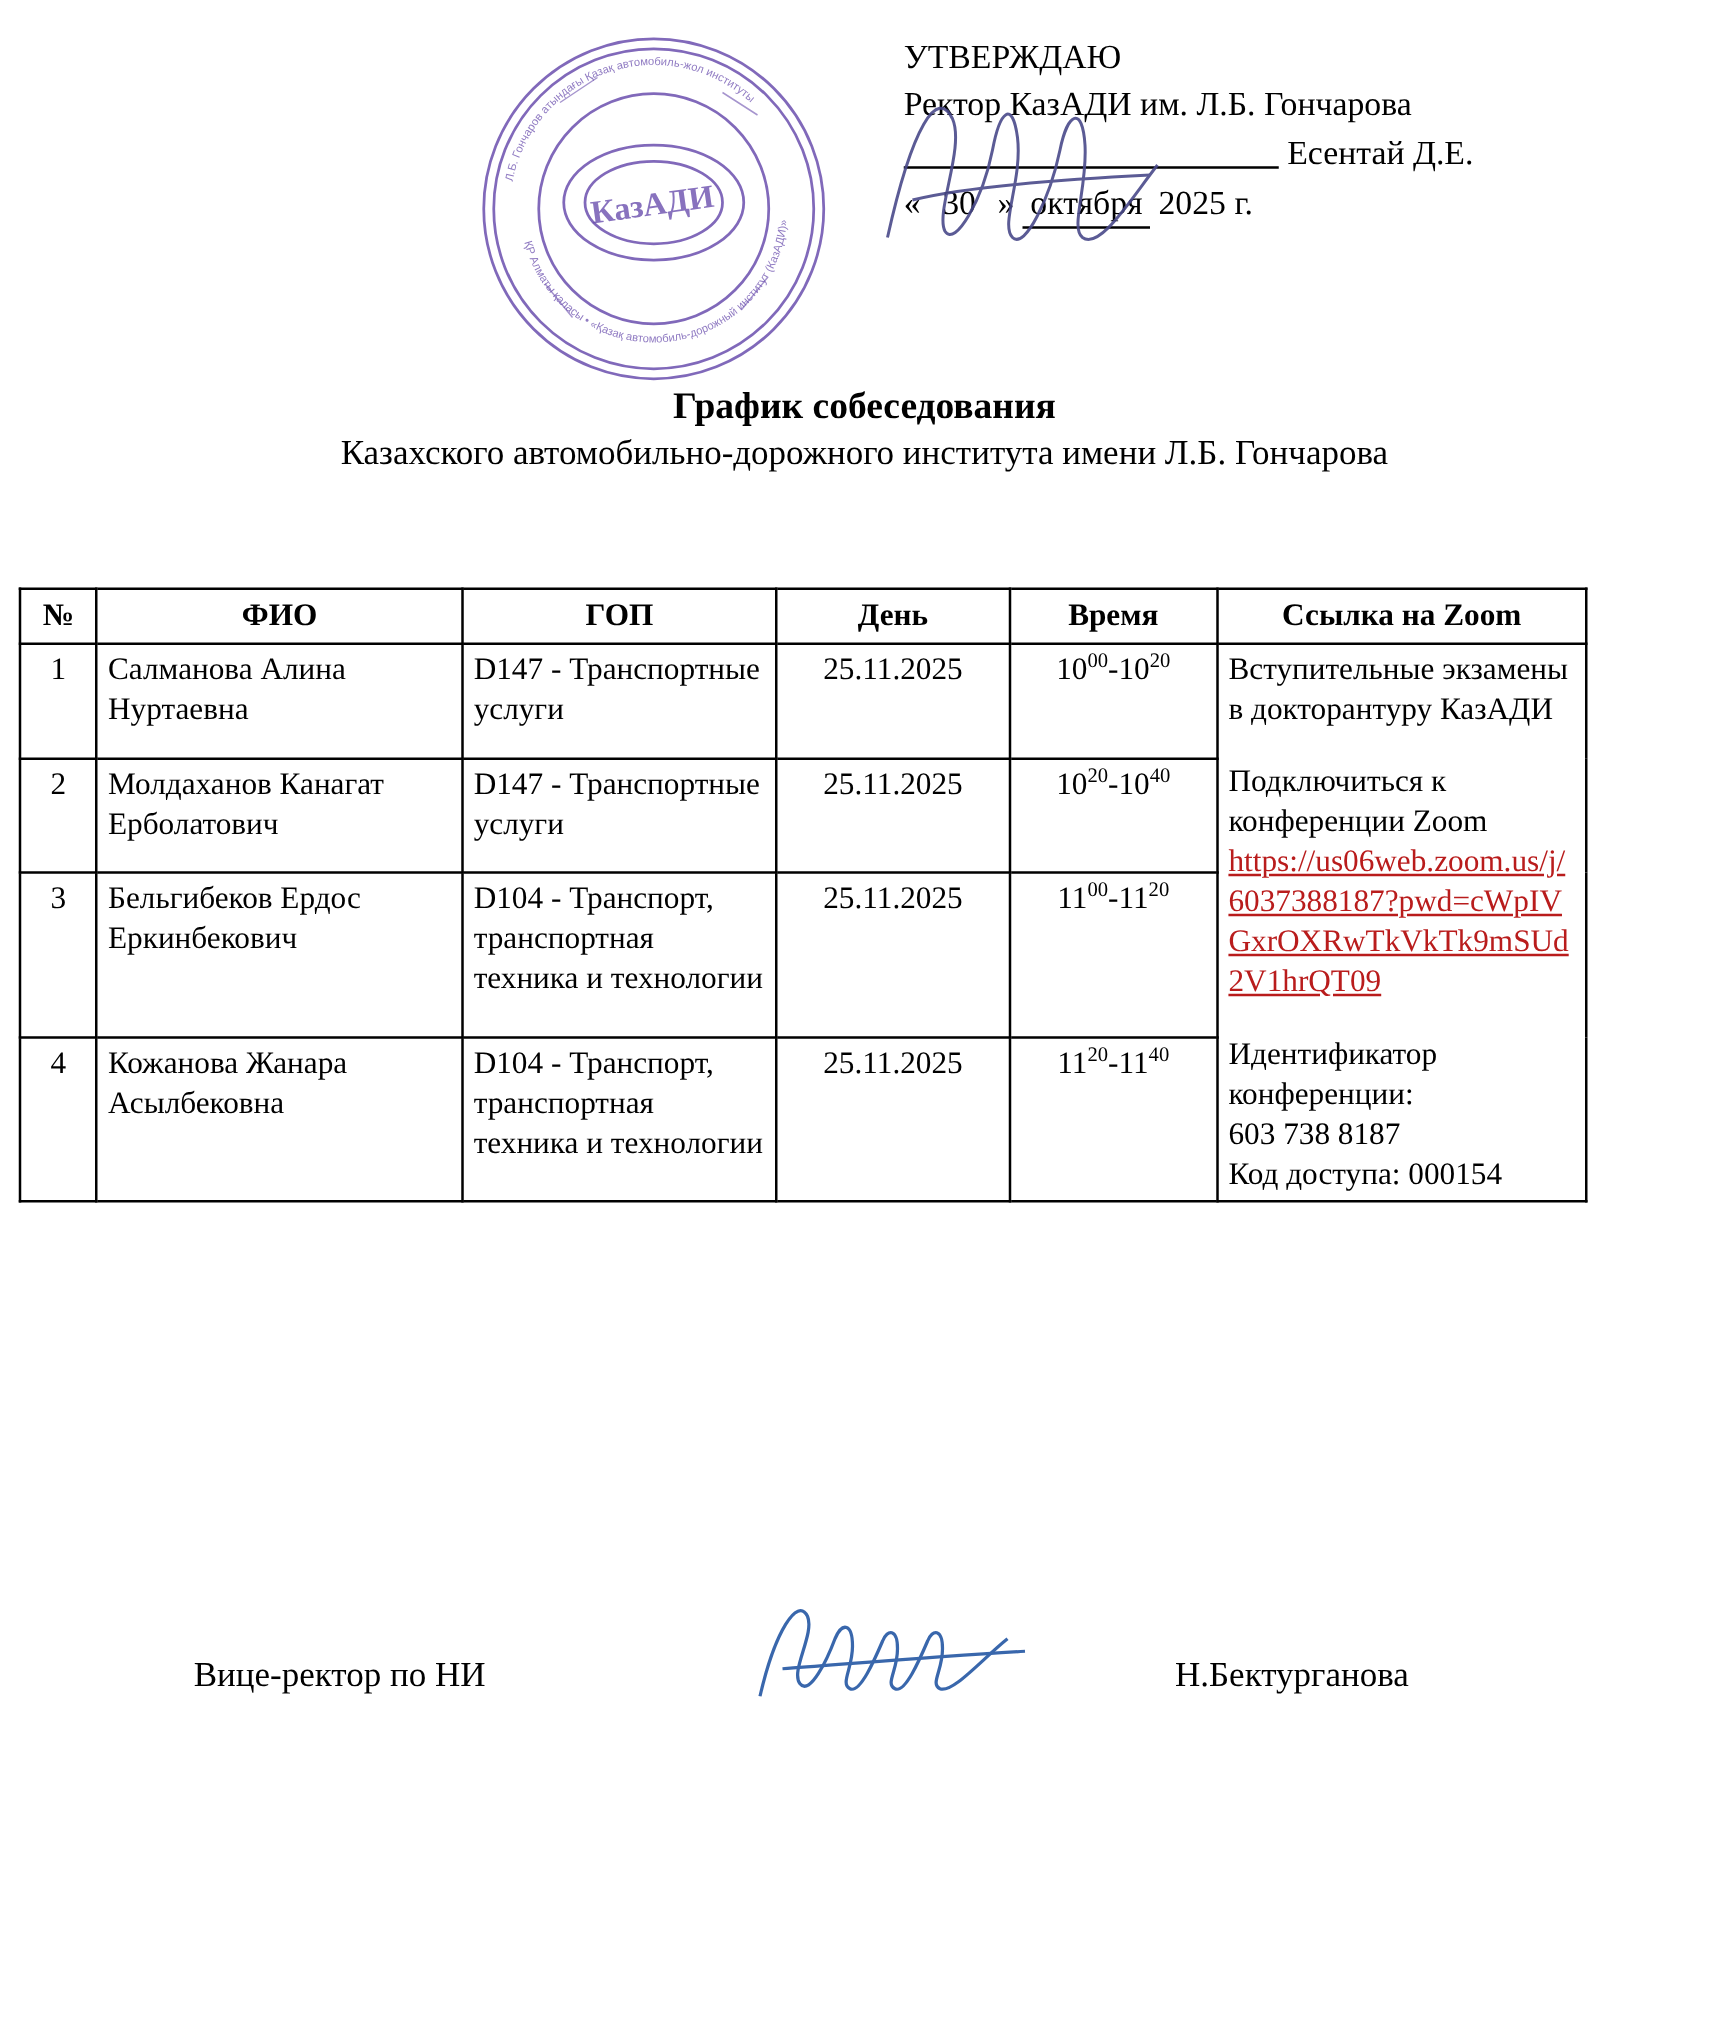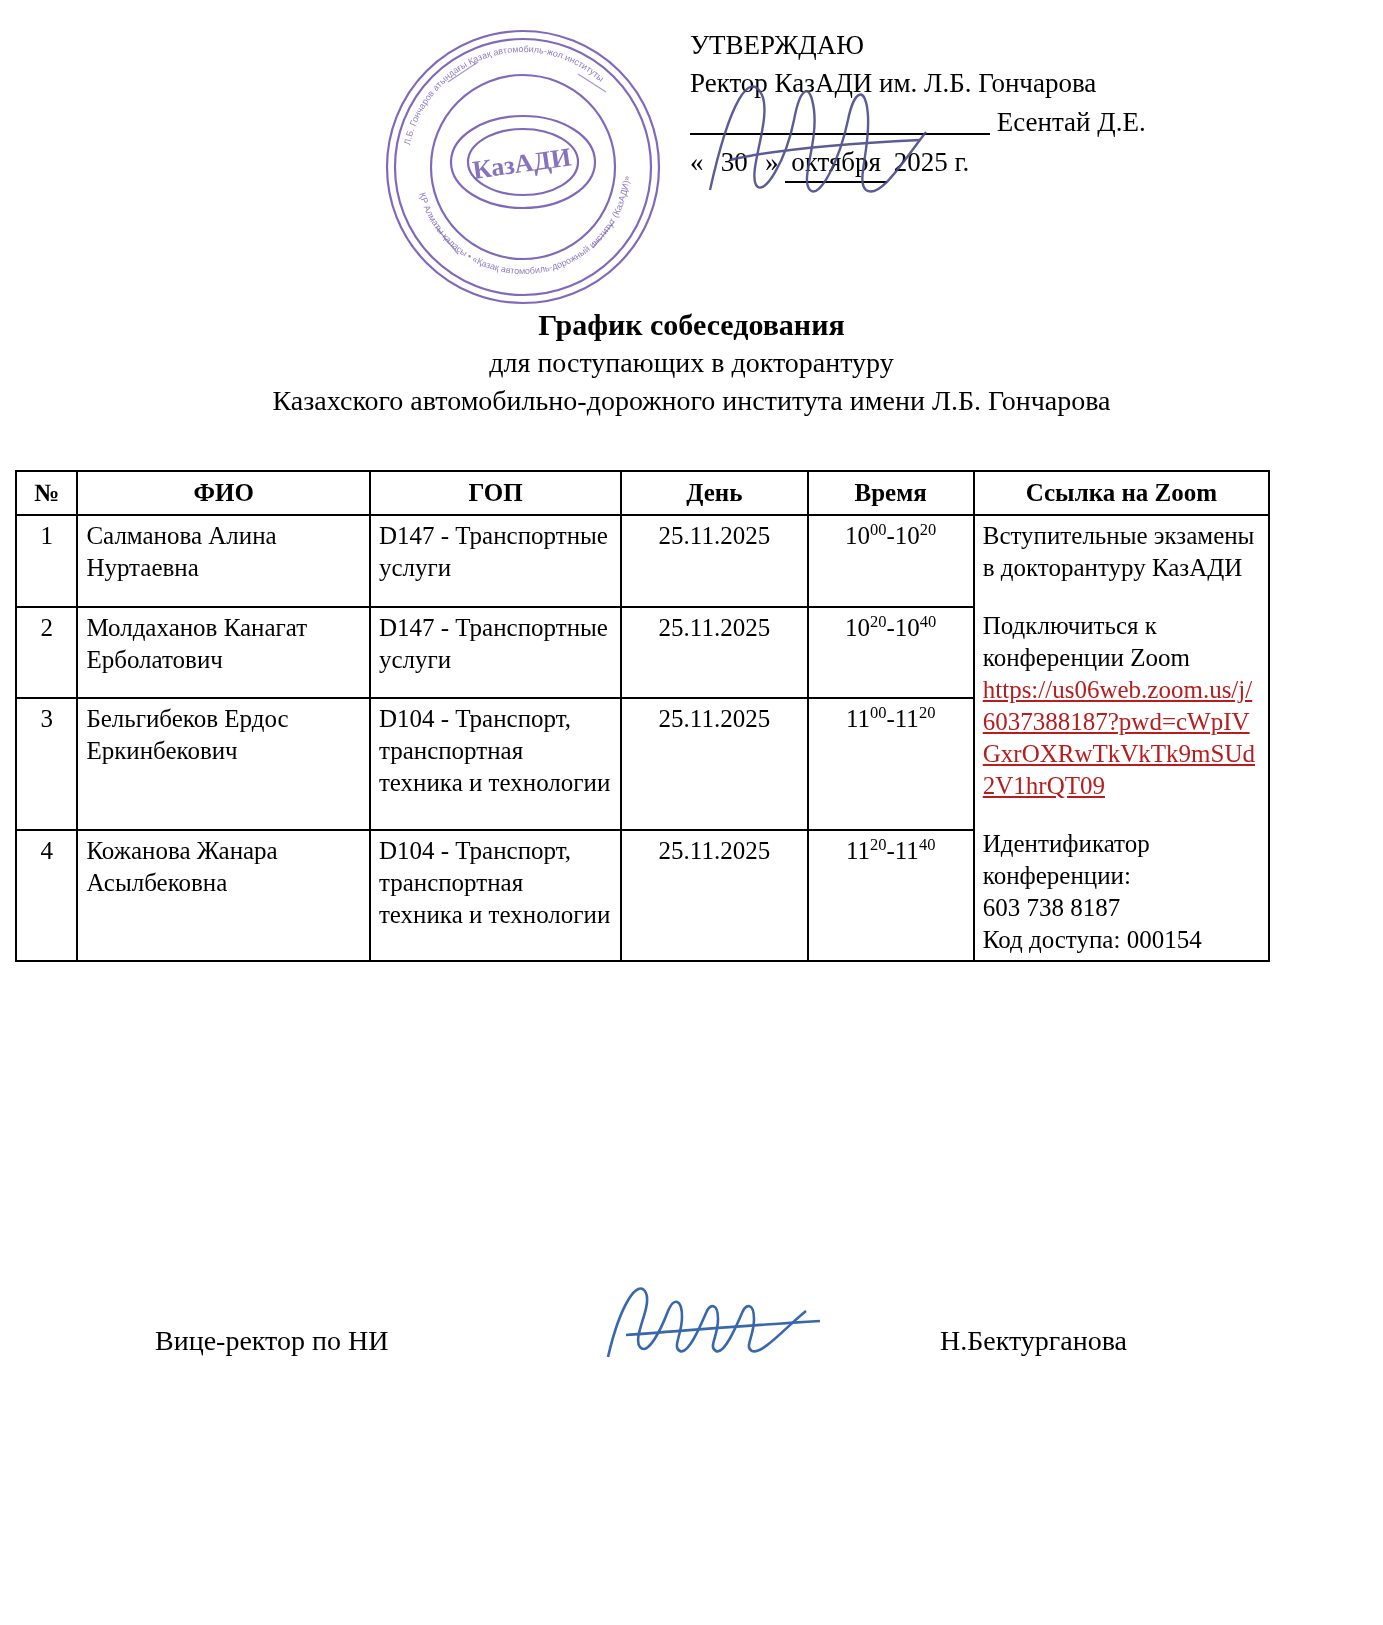--- a/index.html
+++ b/index.html
@@ -20,20 +20,21 @@
   .approval {
     position: absolute;
     left: 690px;
     top: 26px;
     width: 620px;
     font-size: 27px;
     line-height: 1.42;
   }
   .approval .line {
     white-space: nowrap;
+    margin-left: 33px;
   }
   .approval .underline-space {
     display: inline-block;
     width: 300px;
     border-bottom: 2px solid #000;
     height: 26px;
     vertical-align: -4px;
   }
   .approval .date-line {
     margin-top: 2px;
@@ -221,21 +222,20 @@
   <svg viewBox="0 0 260 180" width="260" height="180">
     <g fill="none" stroke="#4a4a8a" stroke-width="2.4" opacity="0.9">
       <path d="M20 150 C 40 60, 60 30, 72 55 C 82 78, 58 130, 66 145 C 74 158, 96 120, 104 80 C 110 48, 120 40, 124 70 C 128 104, 110 140, 120 150 C 130 160, 150 118, 158 80 C 164 50, 176 44, 178 76 C 180 110, 166 142, 176 150 C 190 160, 214 120, 236 92"></path>
       <path d="M40 120 C 80 110, 150 104, 230 100"></path>
     </g>
   </svg>
 </div>
 
 <div class="titleblock">
   <div class="doc-title">График собеседования</div>
-  <div class="doc-sub1">для поступающих в докторантуру</div>
   <div class="doc-sub2">Казахского автомобильно-дорожного института имени Л.Б. Гончарова</div>
 </div>
 
 <table class="schedule">
   <thead>
     <tr>
       <th class="h-num">№</th>
       <th class="h-fio">ФИО</th>
       <th class="h-gop">ГОП</th>
       <th class="h-day">День</th>

